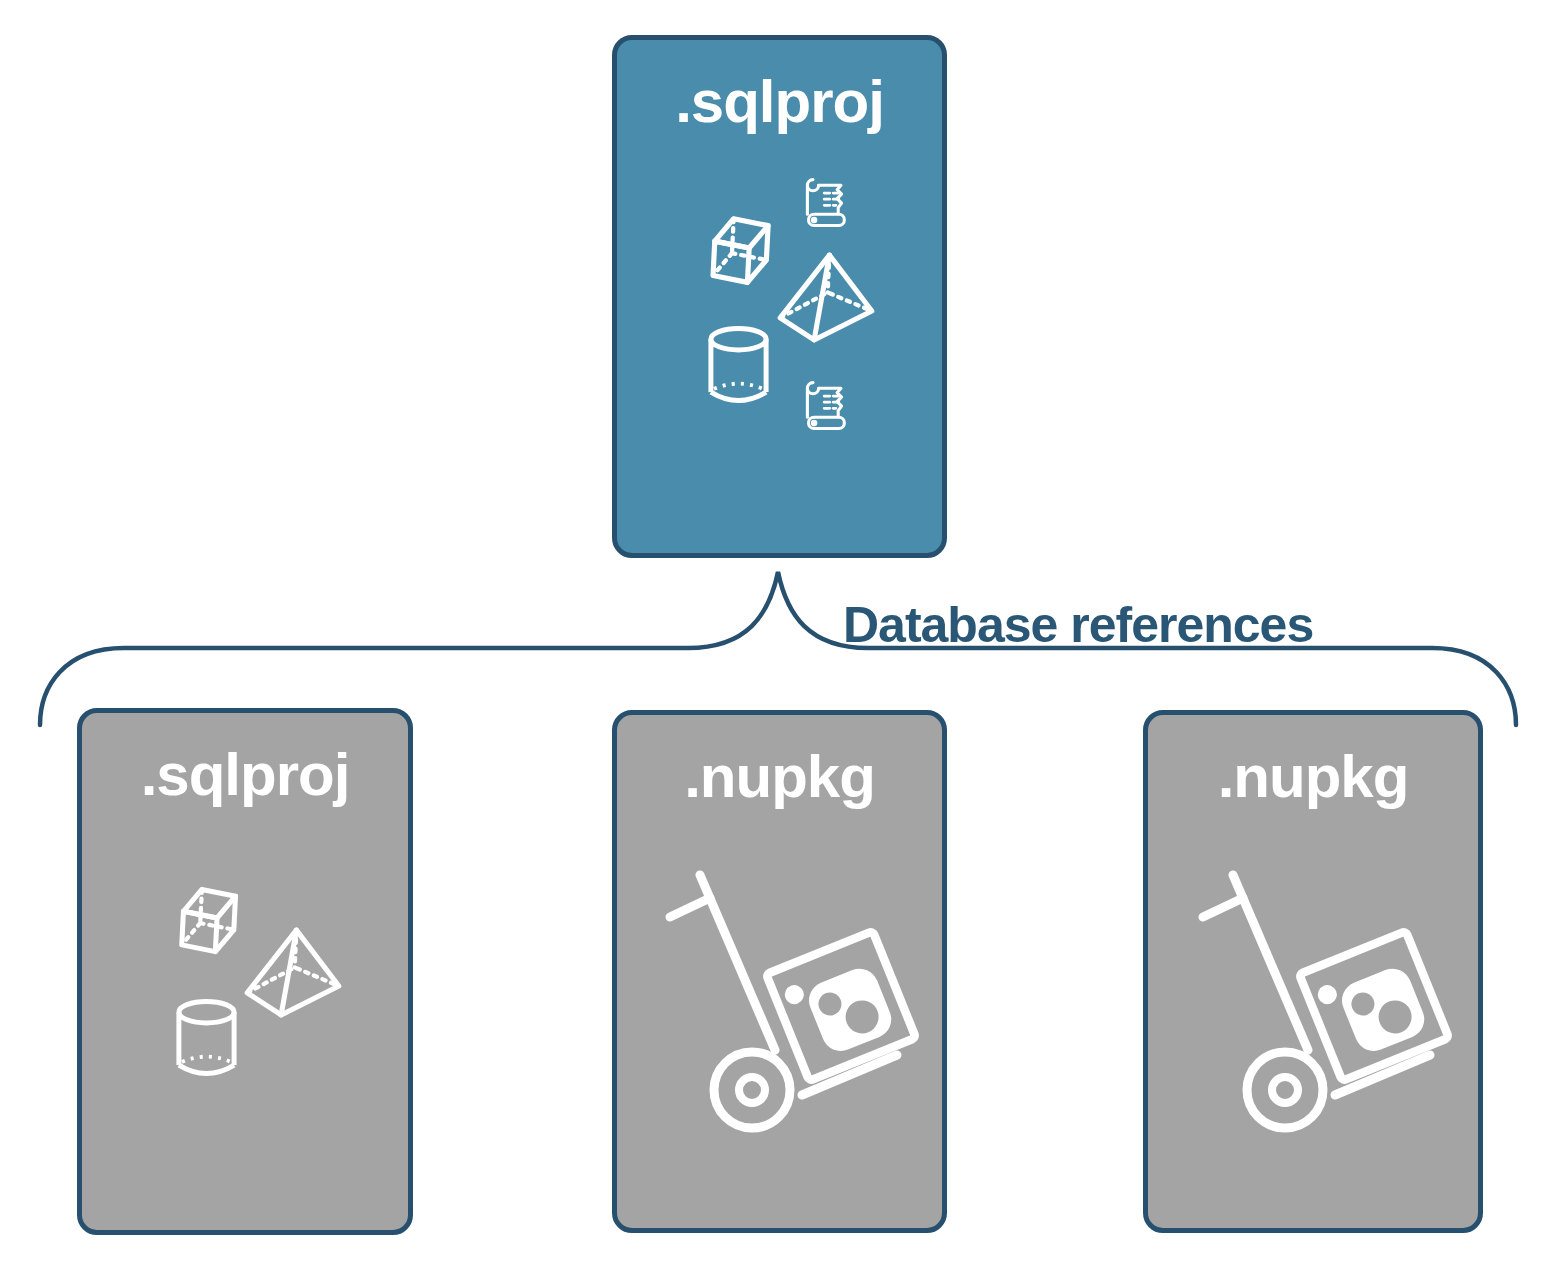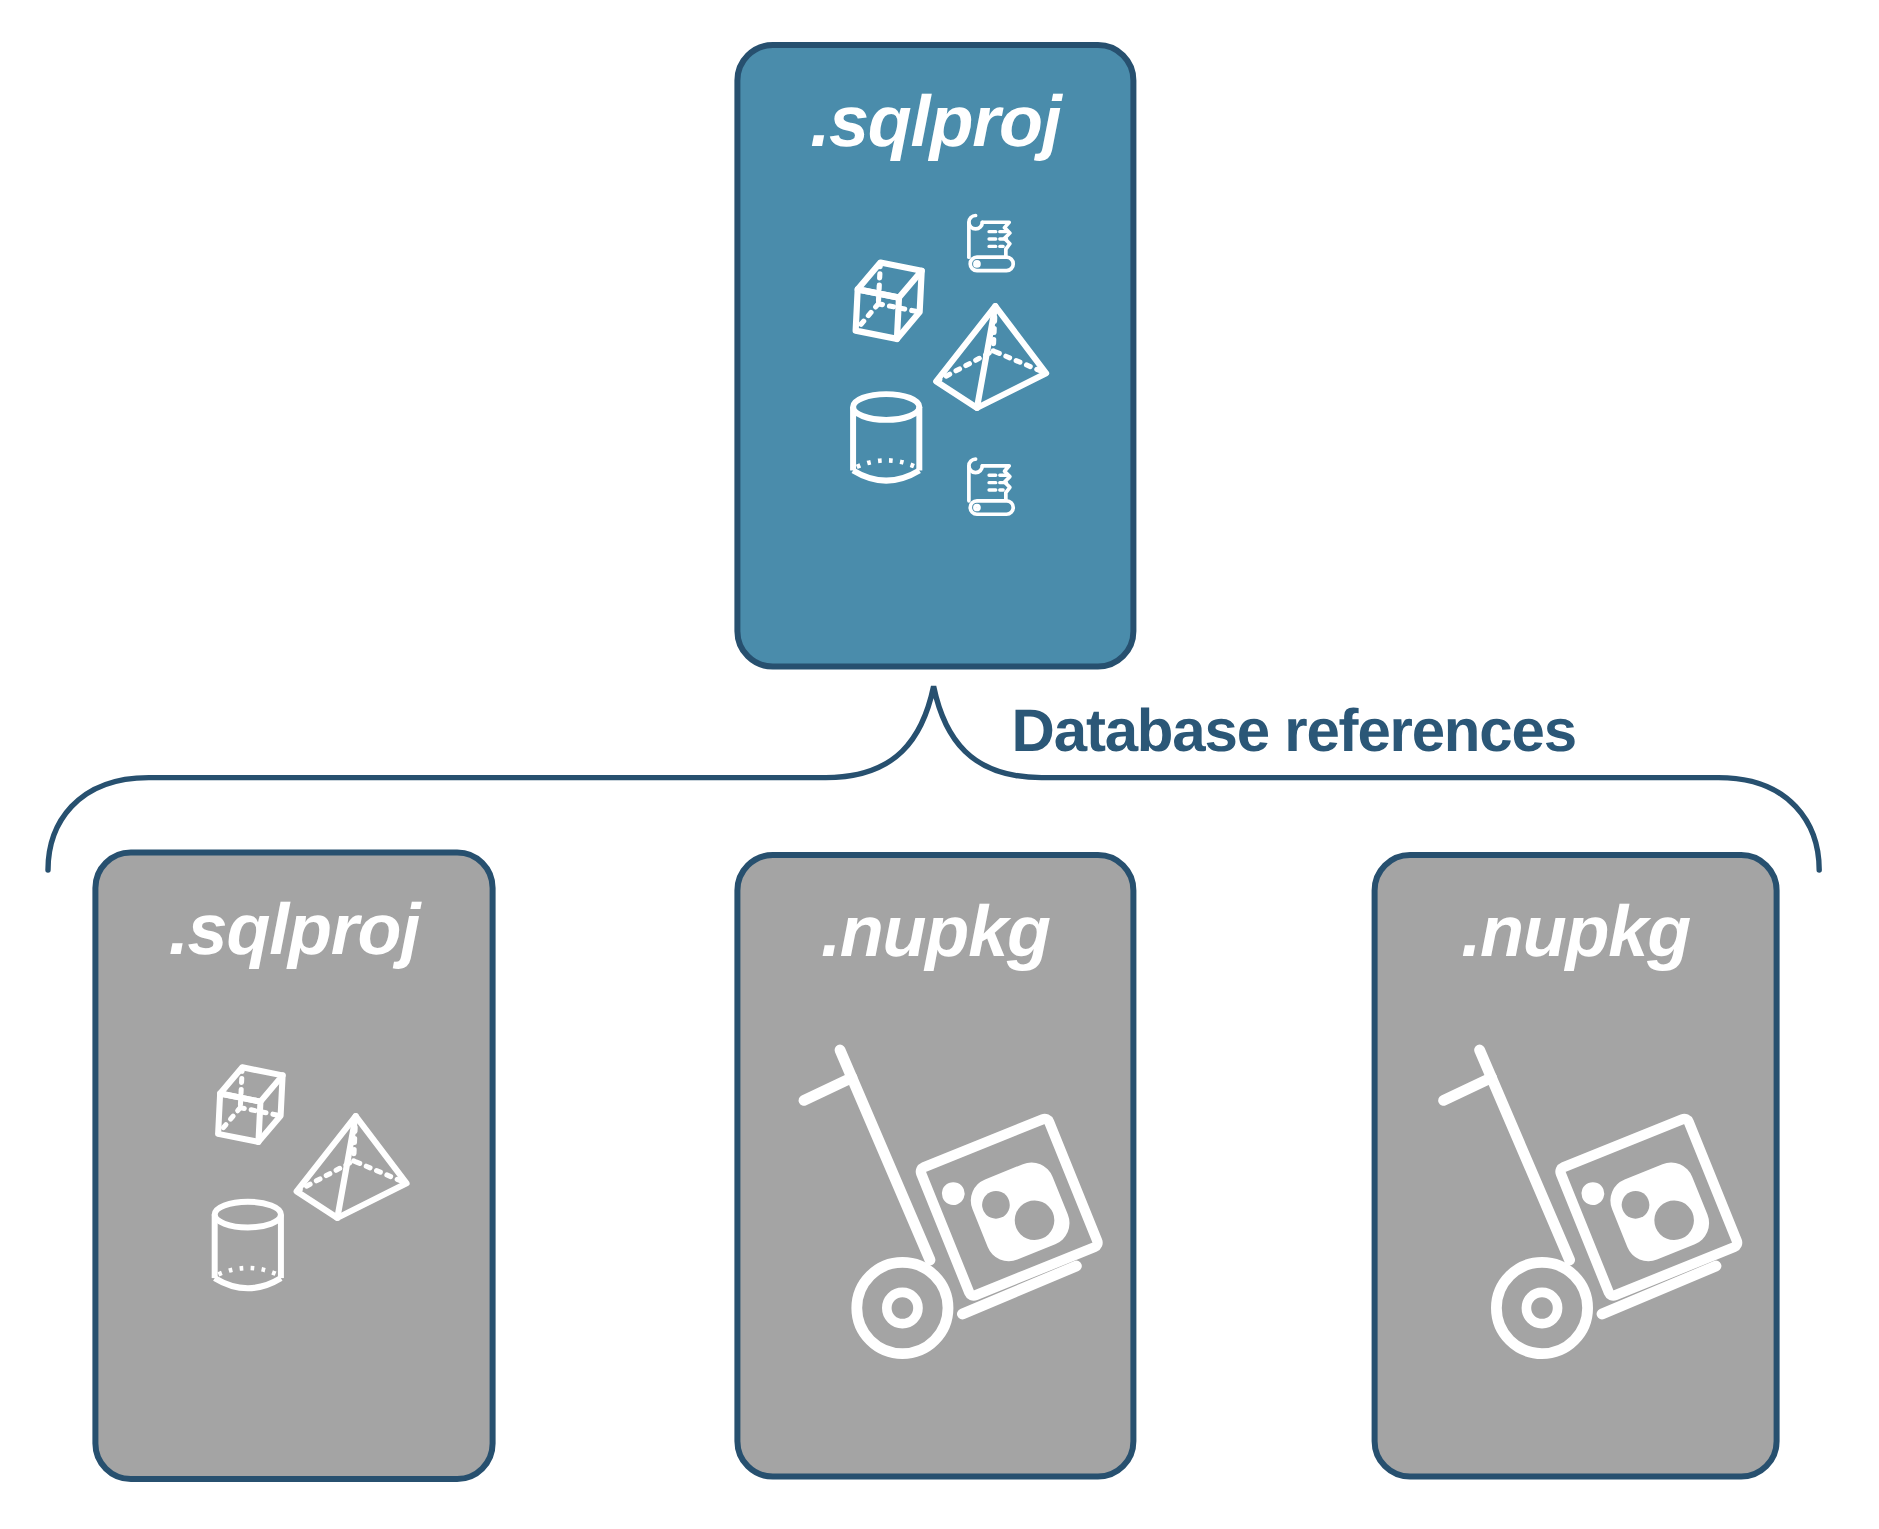--- a/index.html
+++ b/index.html
@@ -3,34 +3,33 @@
 <meta charset="utf-8">
 <style>
   html,body{margin:0;padding:0;background:#ffffff;}
   .canvas{
     position:relative;width:1566px;height:1274px;background:#ffffff;overflow:hidden;
     font-family:"Liberation Sans","DejaVu Sans",sans-serif;
   }
   .node{
     position:absolute;box-sizing:border-box;
     border:5px solid var(--outline,#27506F);
-    border-radius:32px;
-    font-style:italic;
+    border-radius:20px;
   }
   .node.root{background:var(--root-fill,#4A8CAB);}
   .node.ref{background:var(--ref-fill,#A4A4A4);}
   .node h2{
     margin:0;padding-top:30px;text-align:center;
     font-size:60px;line-height:1.05;font-weight:bold;letter-spacing:-1px;
     color:#ffffff;
   }
   .ic{position:absolute;}
   .brace{position:absolute;left:0;top:555px;width:1566px;height:190px;}
   .connector-label{
-    position:absolute;left:843px;top:584px;
+    position:absolute;left:843px;top:600px;
     font-size:50px;font-weight:bold;letter-spacing:-1px;line-height:1;
     color:var(--connector-label,#2B5777);
     white-space:nowrap;
   }
   svg{display:block;overflow:visible;}
 </style>
 </head>
 <body>
 
 <div class="canvas">

